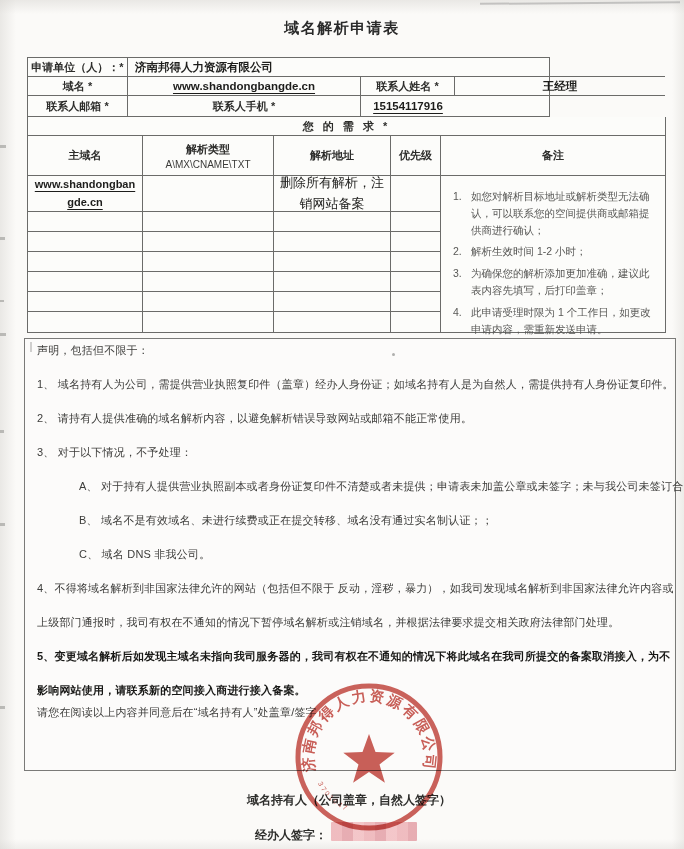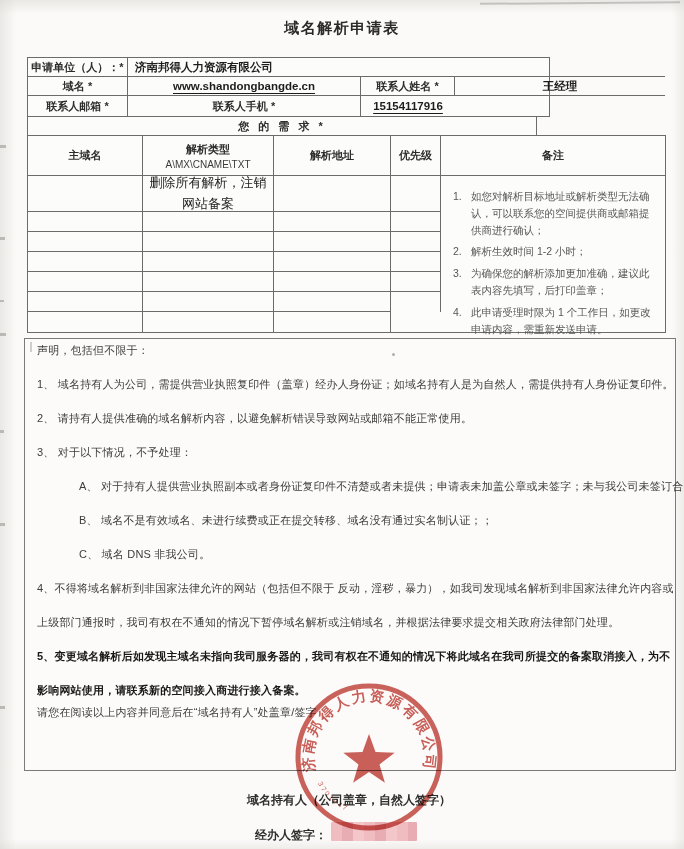--- a/index.html
+++ b/index.html
@@ -31,21 +31,21 @@
   }
   .cell { display:flex; align-items:center; justify-content:center; overflow:hidden; }
   .br { border-right:1px solid #6b6b69; }
   .bb { border-bottom:1px solid #6b6b69; }
   .lab { font-size:11px; font-weight:bold; color:#2d2d2b; }
   .val { font-size:11.5px; font-weight:bold; color:#1d1d1b; }
   .u { text-decoration:underline; text-underline-offset:3px; }
   .span3 { grid-column:2 / span 3; justify-content:flex-start; padding-left:7px; }
   
   .needs-band {
-    position:absolute; left:27px; top:117px; width:510px; height:18px;
+    position:absolute; left:27px; top:117px; width:639px; height:18px;
     border-left:1px solid #6b6b69; border-right:1px solid #6b6b69;
     display:flex; align-items:center; justify-content:center;
     font-size:11px; font-weight:bold; color:#2d2d2b; letter-spacing:3px;
     background:rgba(255,255,255,.35);
   }
   
   .t2 {
     position:absolute; left:27px; top:135px; width:639px; height:198px;
     border:1px solid #6b6b69; display:grid;
     grid-template-columns:115px 131px 117px 50px 224px;
@@ -120,20 +120,24 @@
   <div class="t2">
     <div class="cell hcell br bb">主域名</div>
     <div class="cell hcell br bb">
       <div>解析类型</div>
       <div class="hsub">A\MX\CNAME\TXT</div>
     </div>
     <div class="cell hcell br bb">解析地址</div>
     <div class="cell hcell br bb">优先级</div>
     <div class="cell hcell bb">备注</div>
 
+    <div class="cell dcell br bb">
+      <div class="u">www.shandongban</div>
+      <div class="u">gde.cn</div>
+    </div>
     <div class="cell br bb"></div>
     <div class="cell addr-cell br bb">删除所有解析，注销网站备案</div>
     <div class="cell br bb"></div>
 
     <div class="remark-cell">
       <div class="rk">
         <span class="num">1.</span>
         <span class="txt">如您对解析目标地址或解析类型无法确认，可以联系您的空间提供商或邮箱提供商进行确认；</span>
       </div>
       <div class="rk">

